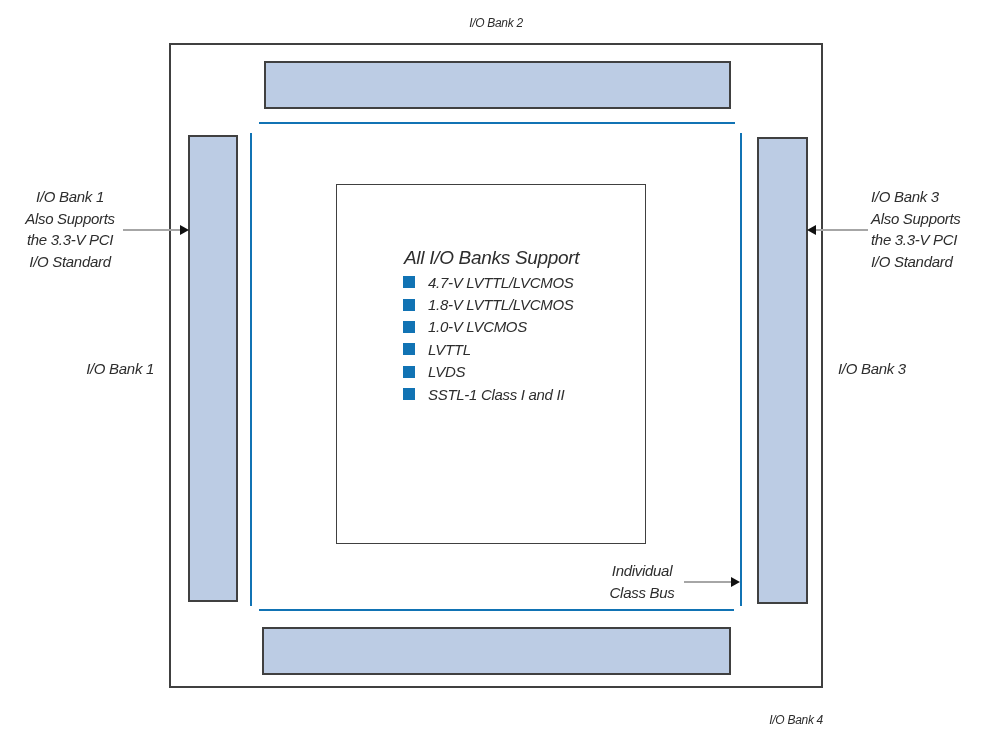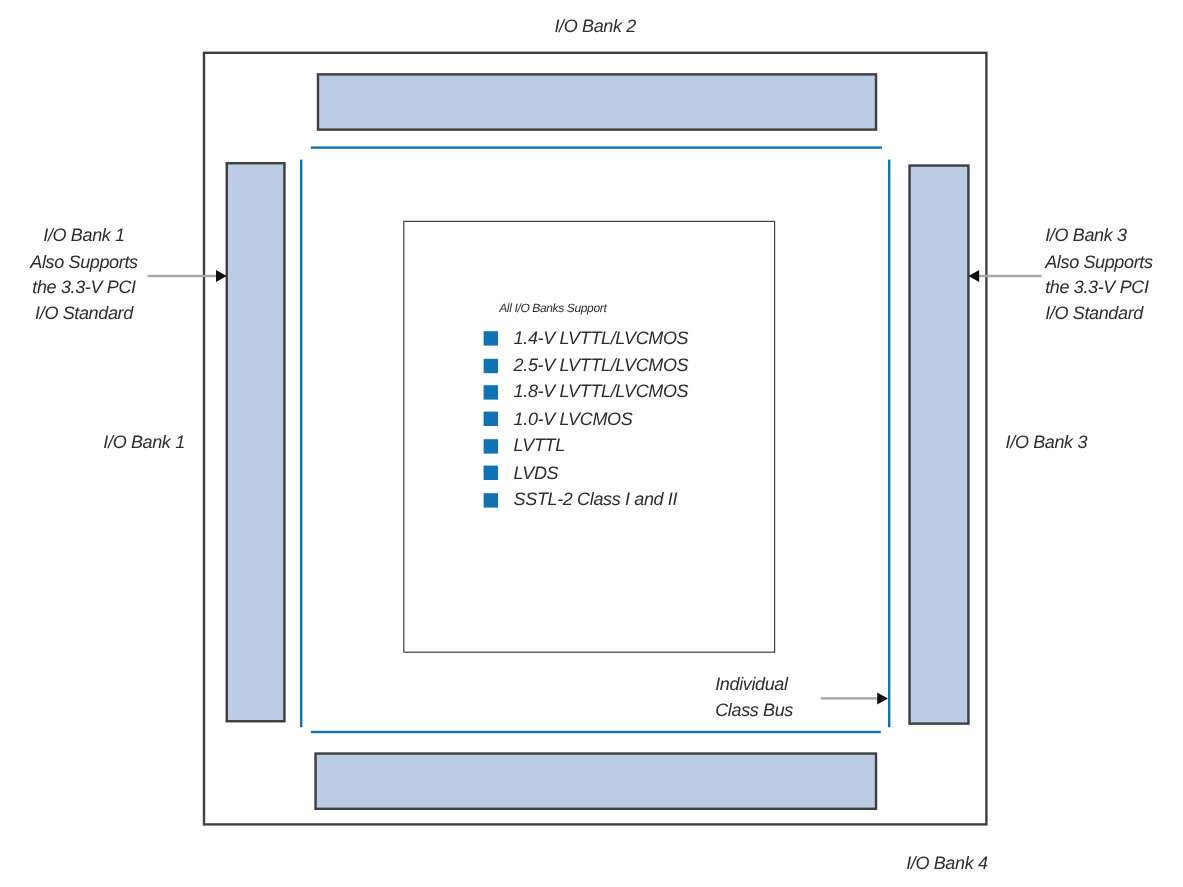--- a/index.html
+++ b/index.html
@@ -10,21 +10,21 @@
     --text:#2D2D2D;
     --arrow-line:#A6A6A6;
     --arrow-head:#111111;
   }
   html,body{margin:0;padding:0;background:#ffffff;}
   .canvas{
     position:relative;width:986px;height:739px;background:#ffffff;overflow:hidden;
     font-family:"Liberation Sans",sans-serif;font-style:italic;color:var(--text);
     letter-spacing:-0.3px;
   }
-  .lbl{position:absolute;font-size:15px;line-height:18px;white-space:nowrap;}
+  .lbl{position:absolute;font-size:12px;line-height:18px;white-space:nowrap;}
   .chip{
     position:absolute;left:169px;top:43px;width:654px;height:645px;
     border:2px solid var(--bank-border);box-sizing:border-box;background:#ffffff;
   }
   .bank{
     position:absolute;background:var(--bank-fill);
     border:2px solid var(--bank-border);box-sizing:border-box;
   }
   .bank.top{left:264px;top:61px;width:467px;height:48px;}
   .bank.bottom{left:262px;top:627px;width:469px;height:48px;}
@@ -33,30 +33,30 @@
   .bus{position:absolute;background:var(--power-bus);}
   .bus.h-top{left:259px;top:122px;width:476px;height:2px;}
   .bus.h-bottom{left:259px;top:609px;width:475px;height:2px;}
   .bus.v-left{left:250px;top:133px;width:2px;height:473px;}
   .bus.v-right{left:740px;top:133px;width:2px;height:473px;}
   .inner-box{
     position:absolute;left:336px;top:184px;width:310px;height:360px;
     border:1.5px solid var(--bank-border);box-sizing:border-box;background:#ffffff;
   }
   .inner-content{position:absolute;left:403px;top:248px;}
-  .inner-title{font-size:10px;line-height:20px;margin:0 0 3px 13px;white-space:nowrap;}
+  .inner-title{font-size:19px;line-height:20px;margin:0 0 3px 1px;white-space:nowrap;}
   .support-row{display:flex;align-items:center;height:22.4px;white-space:nowrap;}
   .bullet{
     width:12px;height:12px;background:var(--bullet);flex:0 0 12px;margin-right:13px;
   }
   .support-text{font-size:15px;}
   .annot{position:absolute;font-size:15px;line-height:21.7px;}
   .annot.left{left:6px;top:186px;width:128px;text-align:center;}
   .annot.right{left:871px;top:186px;width:130px;text-align:left;}
-  .annot.powerbus{left:596px;top:560px;width:92px;text-align:left;line-height:22px;}
+  .annot.powerbus{left:596px;top:560px;width:92px;text-align:center;line-height:22px;}
   .arrow-line{position:absolute;height:2px;background:var(--arrow-line);}
   .arrow-head{position:absolute;width:0;height:0;}
   .arrow-head.point-right{
     border-top:5px solid transparent;border-bottom:5px solid transparent;
     border-left:9px solid var(--arrow-head);
   }
   .arrow-head.point-left{
     border-top:5px solid transparent;border-bottom:5px solid transparent;
     border-right:9px solid var(--arrow-head);
   }
@@ -82,45 +82,41 @@
   <div class="bank top"></div>
   <div class="bank bottom"></div>
   <div class="bank left"></div>
   <div class="bank right"></div>
 
   <div class="inner-box"></div>
   <div class="inner-content">
     <div class="inner-title">All I/O Banks Support</div>
     <div class="support-row">
       <span class="bullet"></span>
-      <span class="support-text">1.4-V LVTTL/LVCMOS</span>
-    </div>
-    <div class="support-row">
-      <span class="bullet"></span>
-      <span class="support-text">2.5-V LVTTL/LVCMOS</span>
+      <span class="support-text">4.7-V LVTTL/LVCMOS</span>
     </div>
     <div class="support-row">
       <span class="bullet"></span>
       <span class="support-text">1.8-V LVTTL/LVCMOS</span>
     </div>
     <div class="support-row">
       <span class="bullet"></span>
       <span class="support-text">1.0-V LVCMOS</span>
     </div>
     <div class="support-row">
       <span class="bullet"></span>
       <span class="support-text">LVTTL</span>
     </div>
     <div class="support-row">
       <span class="bullet"></span>
       <span class="support-text">LVDS</span>
     </div>
     <div class="support-row">
       <span class="bullet"></span>
-      <span class="support-text">SSTL-2 Class I and II</span>
+      <span class="support-text">SSTL-1 Class I and II</span>
     </div>
   </div>
 
   <div class="annot left">
     <div>I/O Bank 1</div>
     <div>Also Supports</div>
     <div>the 3.3-V PCI</div>
     <div>I/O Standard</div>
   </div>
   <div class="arrow-line" style="left:123px;top:229px;width:58px;"></div>

